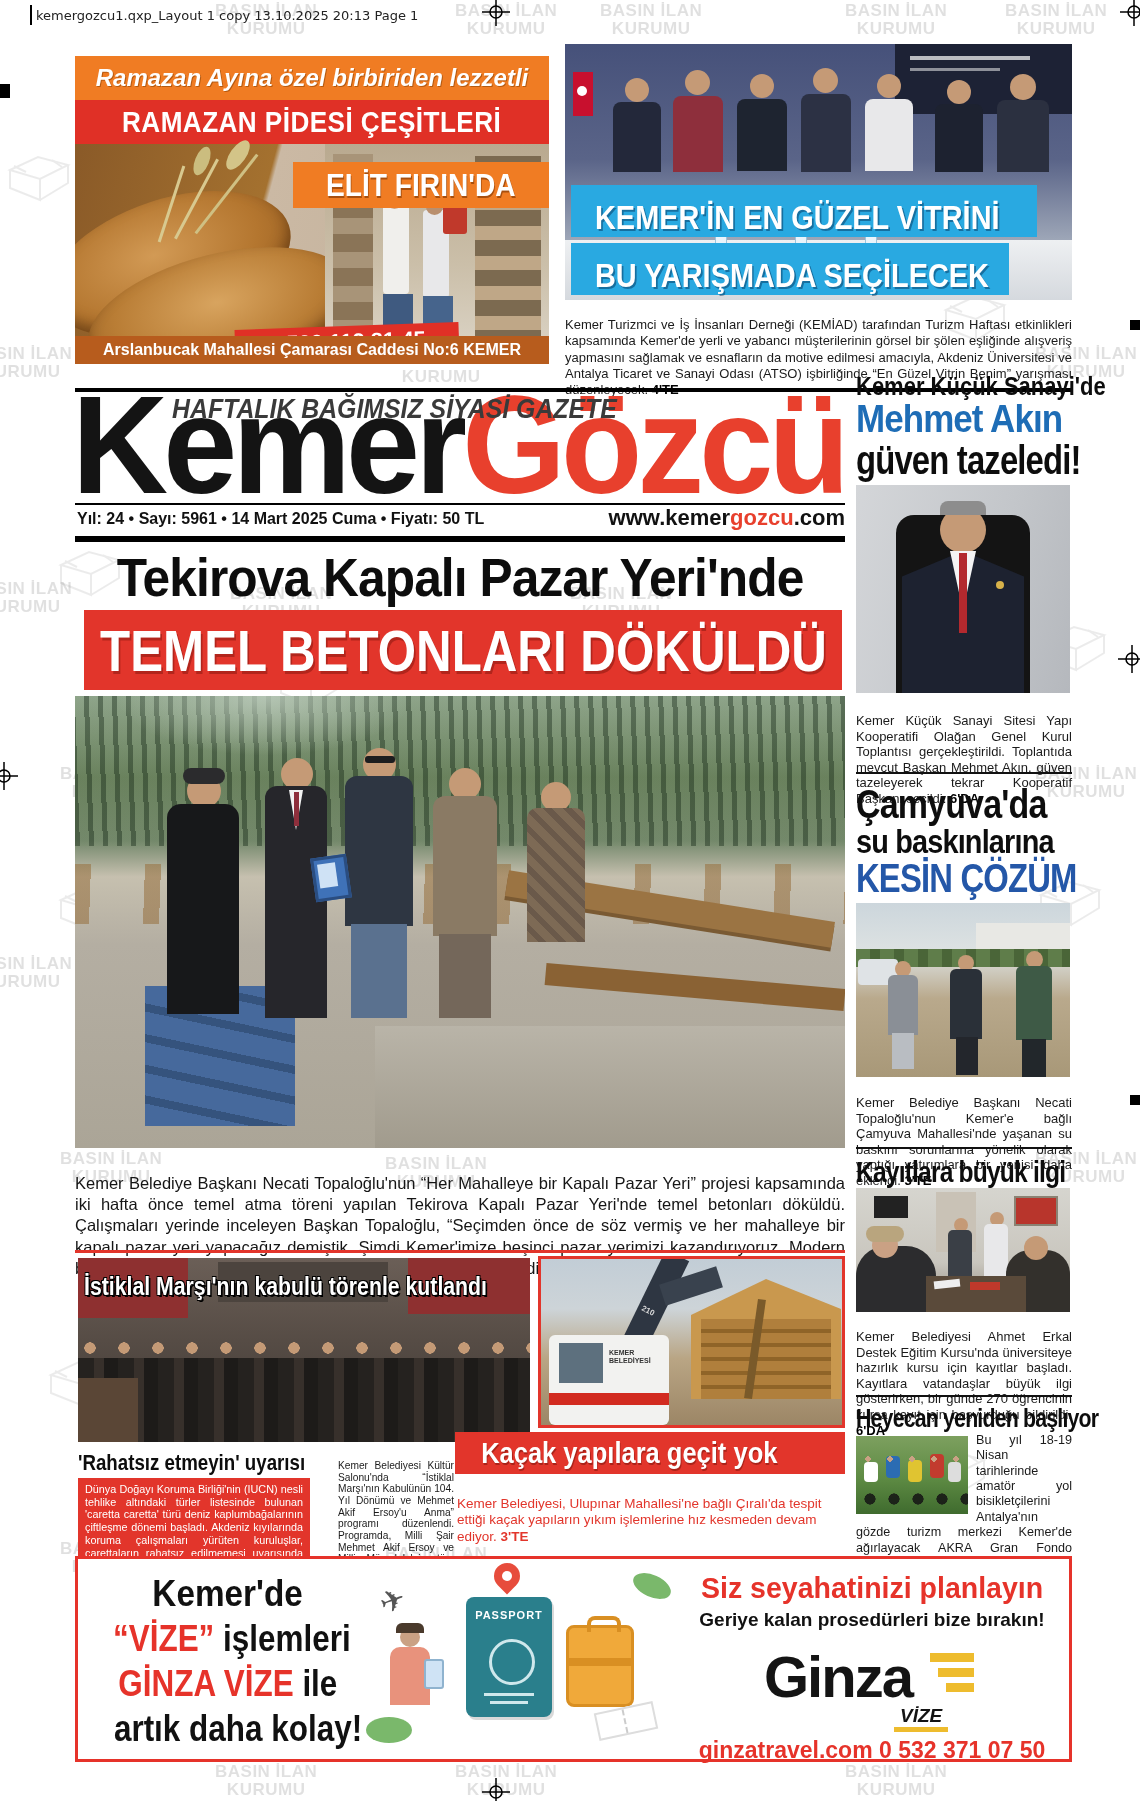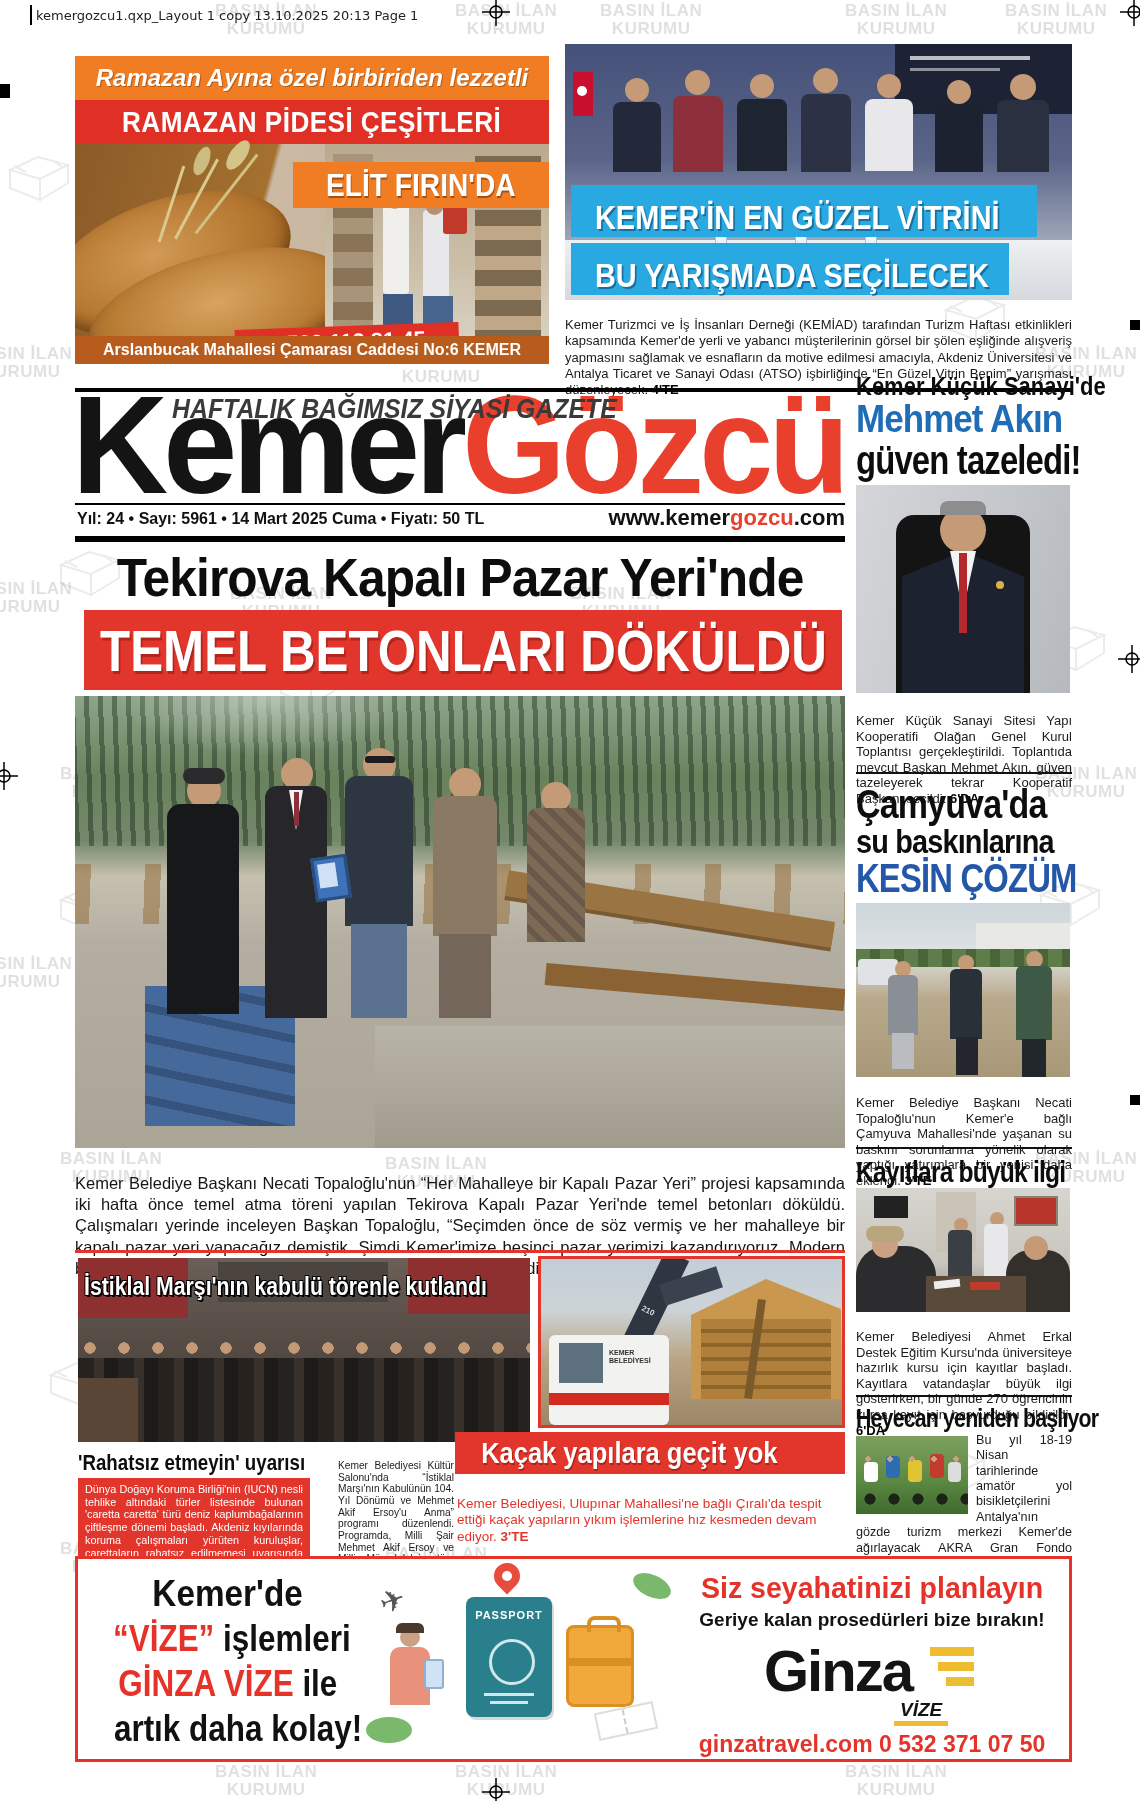--- a/index.html
+++ b/index.html
@@ -487,21 +487,21 @@
       <div class="abs" style="left:226px;top:140px;width:56px;height:24px;background:#fff;border:2px solid #ddd;transform:rotate(-12deg)">
         <div class="abs" style="left:26px;top:0;width:0;height:24px;border-left:2px dashed #ccc"></div>
       </div>
       <div class="abs" style="left:-4px;top:150px;width:46px;height:26px;border-radius:50%;background:#7ab86b"></div>
       <div class="abs" style="left:262px;top:8px;width:40px;height:22px;border-radius:50%;background:#7ab86b;transform:rotate(24deg)"></div>
     </div>
 
     <div class="abs" style="left:600px;top:12px;width:388px;text-align:center">
       <div style="font-weight:bold;font-size:30px;color:#e6332a"><span class="sxc" style="transform:scaleX(.95)">Siz seyahatinizi planlayın</span></div>
       <div style="font-weight:bold;font-size:19px;color:#111;margin-top:4px">Geriye kalan prosedürleri bize bırakın!</div>
-      <div style="position:relative;height:92px;margin-top:6px">
+      <div style="position:relative;height:92px;margin-top:12px">
         <span style="position:absolute;left:86px;top:0;font-weight:bold;font-size:58px;color:#141414;letter-spacing:-2px">Ginza</span>
         <span class="abs" style="left:252px;top:10px;width:44px;height:9px;background:#eebc2e"></span>
         <span class="abs" style="left:260px;top:25px;width:36px;height:9px;background:#eebc2e"></span>
         <span class="abs" style="left:268px;top:40px;width:28px;height:9px;background:#eebc2e"></span>
         <span style="position:absolute;left:216px;top:62px;font-weight:bold;font-style:italic;font-size:19px;color:#141414;border-bottom:5px solid #eebc2e;padding:0 6px">VİZE</span>
       </div>
       <div style="font-weight:bold;font-size:23px;color:#e6332a;margin-top:2px">ginzatravel.com 0 532 371 07 50</div>
     </div>
   </div>
 

